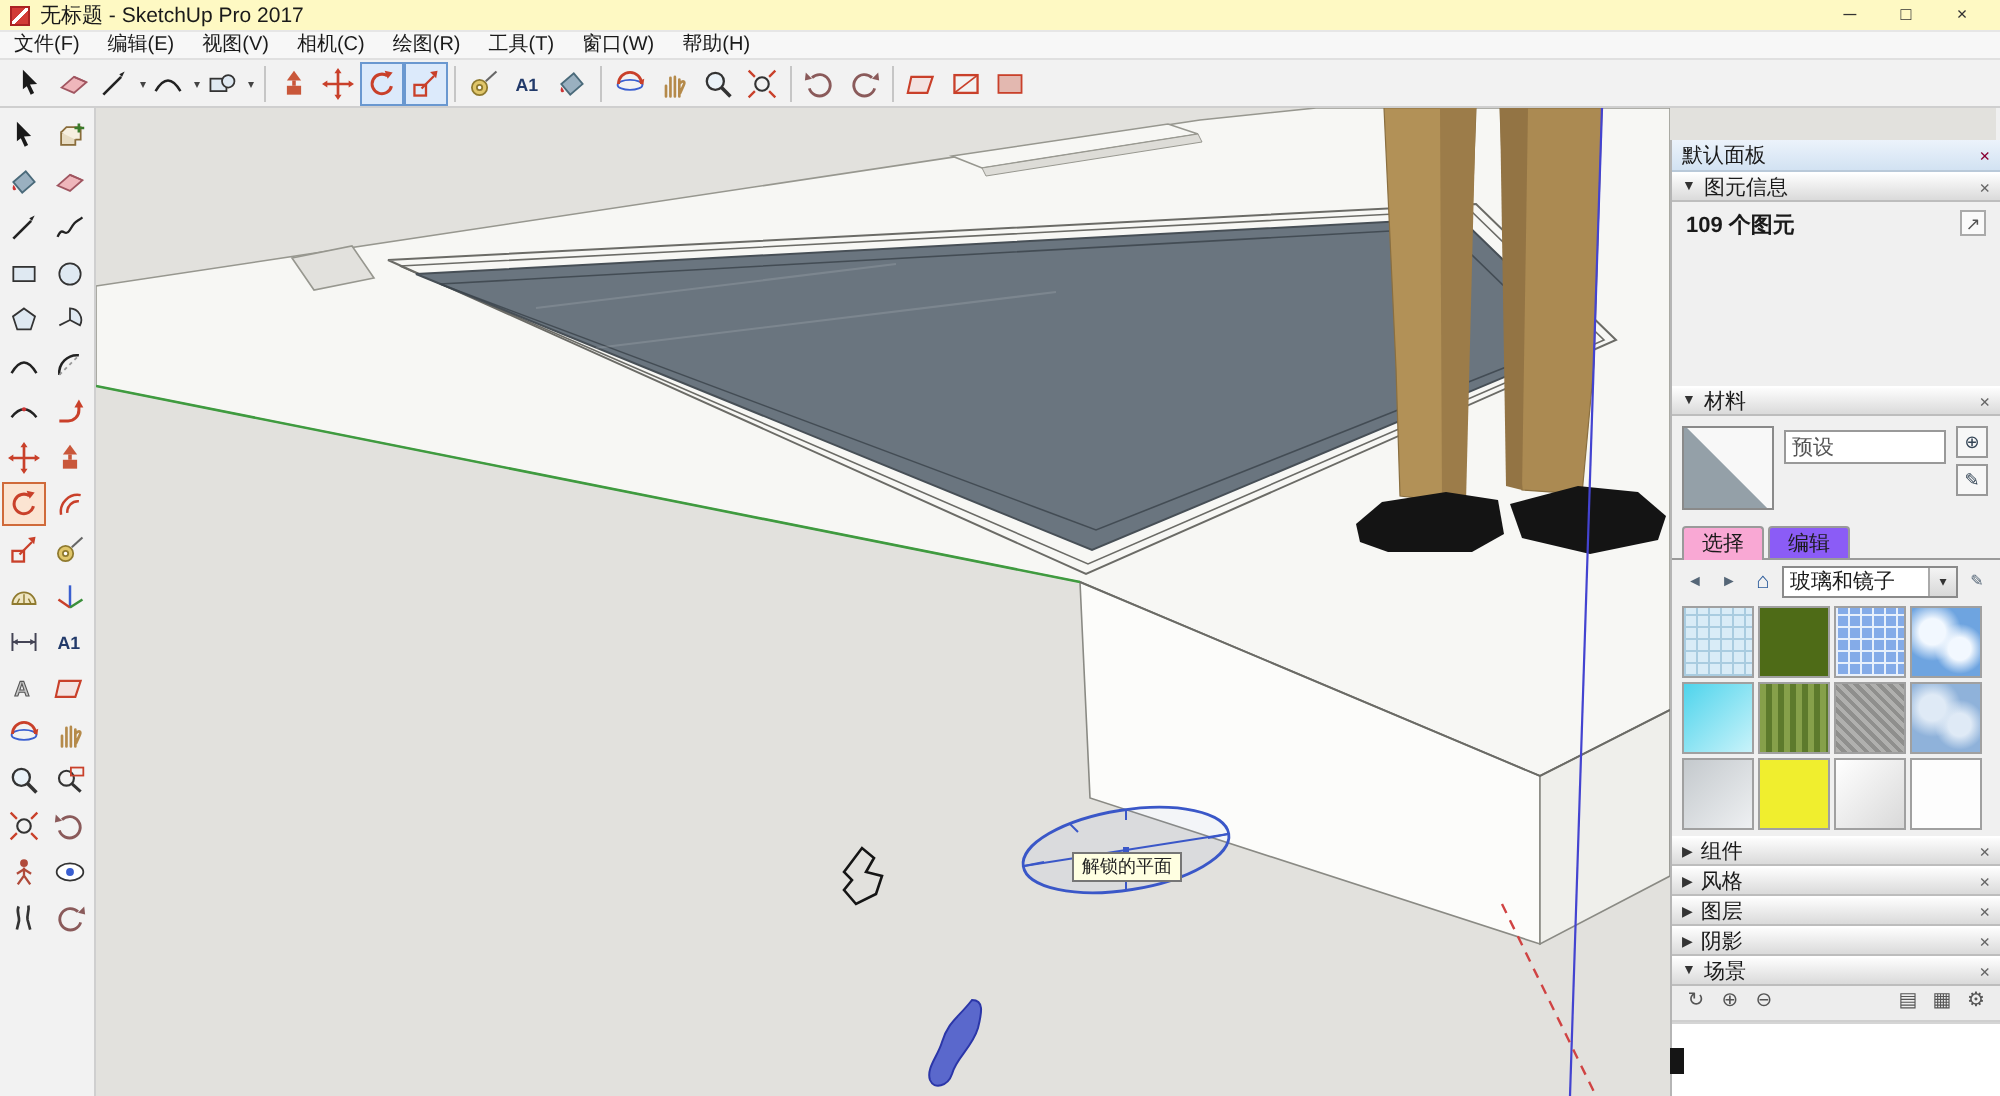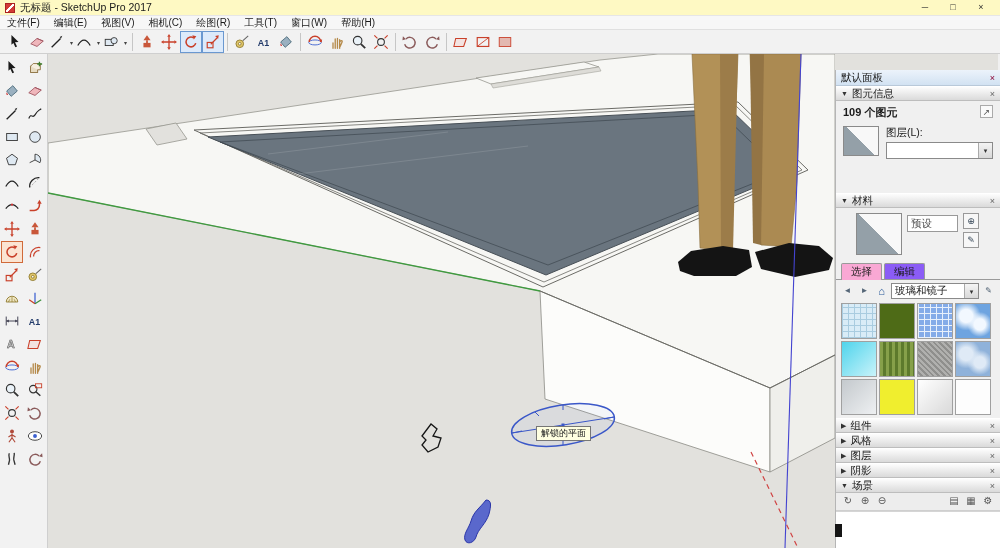--- a/index.html
+++ b/index.html
@@ -49,21 +49,21 @@
   .ei-count{font-weight:bold;font-size:11px;}
   .mini-ico{margin-left:auto;font-size:9px;color:#555;border:1px solid #aaa;background:#fafafa;width:13px;height:13px;line-height:12px;text-align:center;}
   .ei-main{display:flex;gap:7px;}
   .thumb{width:36px;height:30px;border:1px solid #8a8a8a;background:linear-gradient(45deg,#94a0a8 49%,#f8f8f8 50%);}
   .ei-fields{flex:1;}
   .ei-fields label{font-size:10.5px;display:block;margin-bottom:2px;}
   .combo{height:17px;background:#fff;border:1px solid #8a8a8a;display:flex;align-items:flex-start;}
   .combo .val{flex:1;padding:0 3px;font-size:10.5px;overflow:hidden;white-space:nowrap;}
   .combo .cbtn{width:14px;height:100%;background:linear-gradient(#f4f4f4,#d8d8d8);border-left:1px solid #aaa;font-size:7px;text-align:center;line-height:15px;color:#333;}
 
-  .mat-top{flex:0 0 54px;padding:5px 20px 2px;display:flex;gap:5px;}
+  .mat-top{flex:0 0 54px;padding:5px 5px 2px;display:flex;gap:5px;}
   .mat-thumb{width:46px;height:42px;border:1px solid #8a8a8a;background:linear-gradient(45deg,#94a0a8 49%,#f8f8f8 50%);}
   .mat-name{flex:1;height:17px;margin-top:2px;background:#fff;border:1px solid #999;padding:1px 3px;color:#555;font-size:10.5px;}
   .mat-btns{width:17px;display:flex;flex-direction:column;gap:3px;}
   .sbtn{width:16px;height:16px;border:1px solid #999;background:#f7f7f7;font-size:9px;line-height:14px;text-align:center;color:#345;}
 
   .mat-tabs{flex:0 0 18px;display:flex;align-items:flex-end;padding:0 5px;border-bottom:1px solid #9a9a9a;}
   .tab{padding:1px 9px 0;border:1px solid #9a9a9a;border-bottom:none;background:#8b5cf6;margin-right:2px;font-size:10.5px;border-radius:2px 2px 0 0;}
   .tab.active{background:#f9a8d4;position:relative;top:1px;padding-bottom:1px;}
 
   .mat-nav{flex:0 0 20px;display:flex;align-items:center;gap:2px;padding:2px 4px 1px;}
@@ -516,30 +516,20 @@
 
     <div class="sec-h">
       <span class="tri">▼</span>
       <span>图元信息</span>
       <span class="secx">×</span>
     </div>
     <div class="ei-body">
       <div class="ei-count-row">
         <span class="ei-count">109 个图元</span>
         <span class="mini-ico">↗</span>
-      </div>
-      <div class="ei-main">
-        <div class="thumb"></div>
-        <div class="ei-fields">
-          <label>图层(L):</label>
-          <div class="combo">
-            <span class="val"></span>
-            <span class="cbtn">▾</span>
-          </div>
-        </div>
       </div>
     </div>
 
     <div class="sec-h">
       <span class="tri">▼</span>
       <span>材料</span>
       <span class="secx">×</span>
     </div>
     <div class="mat-top">
       <div class="mat-thumb"></div>

